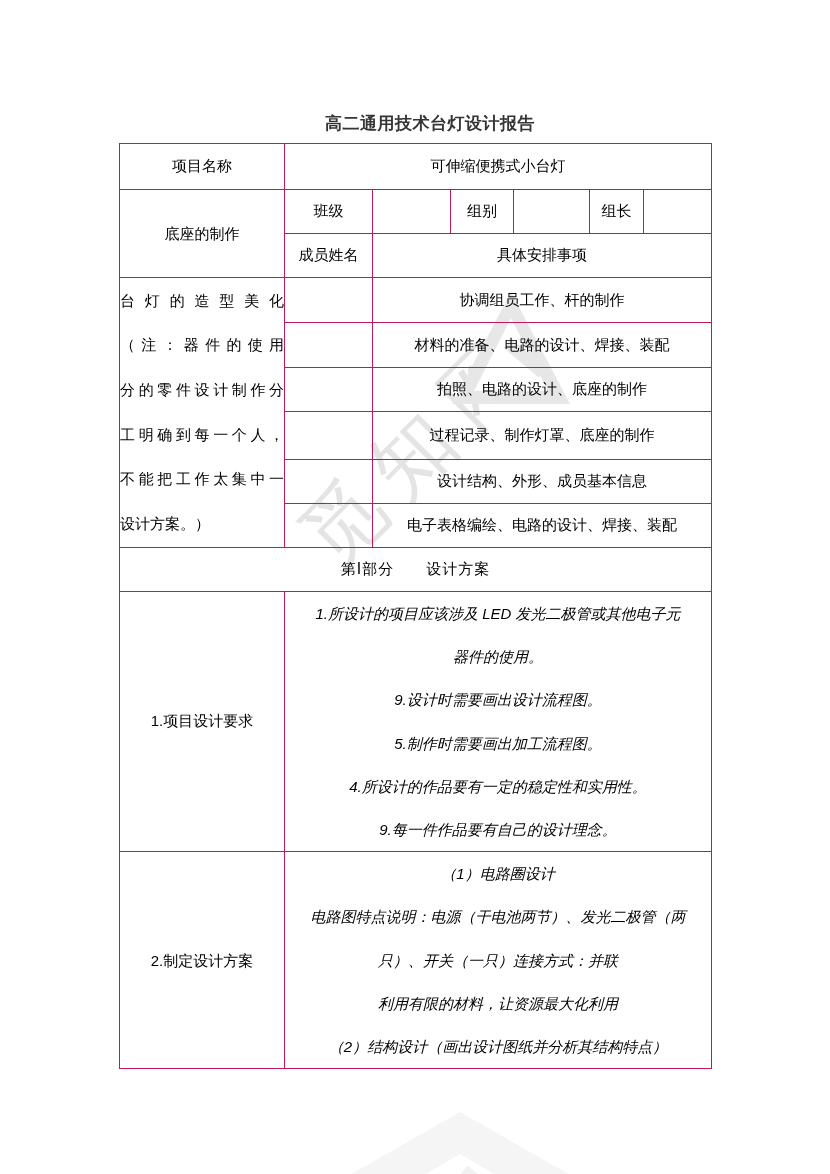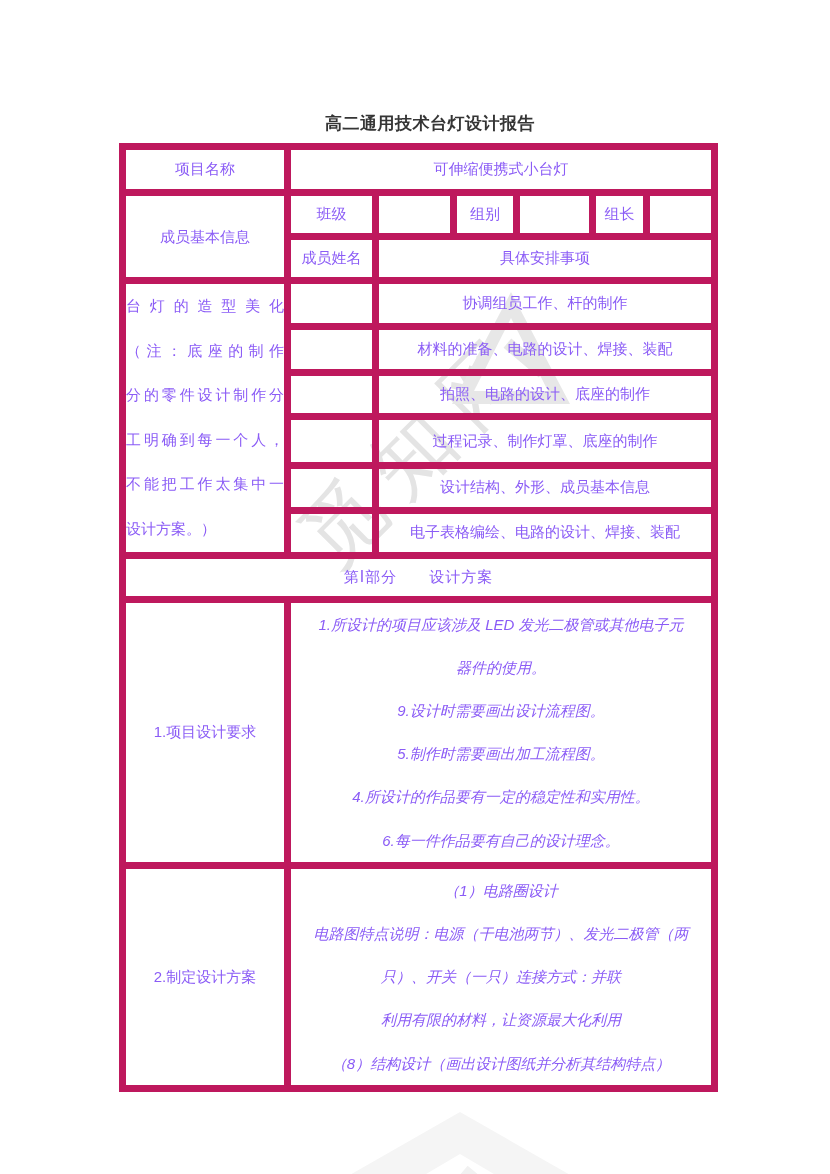--- a/index.html
+++ b/index.html
@@ -29,27 +29,27 @@
     color:#353535;
   }
   
   table.report{
     position:absolute;z-index:1;
     left:119px;top:143px;width:593px;
     border-collapse:collapse;table-layout:fixed;
     background:transparent;
   }
   table.report td{
-    border:7px solid #be185d;
+    border:1px solid #be185d;
     font-size:15px;
     text-align:center;
     vertical-align:middle;
     padding:0;
     overflow:hidden;
-    color:#8b5cf6;
+    color:#000000;
   }
   tr.r1{height:46px}
   tr.r2{height:44px}
   tr.r3{height:44px}
   tr.r4{height:45px}
   tr.r5{height:45px}
   tr.r6{height:44px}
   tr.r7{height:48px}
   tr.r8{height:44px}
   tr.r9{height:44px}
@@ -113,38 +113,38 @@
         <col style="width:68px">
     </colgroup>
 
     <tbody>
         <tr class="r1">
       <td>项目名称</td>
       <td colspan="6">可伸缩便携式小台灯</td>
     </tr>
 
     <tr class="r2">
-      <td rowspan="2" class="member-info-head">成员基本信息</td>
+      <td rowspan="2" class="member-info-head">底座的制作</td>
       <td>班级</td>
       <td></td>
       <td>组别</td>
       <td></td>
       <td>组长</td>
       <td></td>
     </tr>
 
     <tr class="r3">
       <td>成员姓名</td>
       <td colspan="5">具体安排事项</td>
     </tr>
 
     <tr class="r4">
       <td rowspan="6" class="note-cell">
         <div class="note-line">台灯的造型美化</div>
-        <div class="note-line">（注：底座的制作</div>
+        <div class="note-line">（注：器件的使用</div>
         <div class="note-line">分的零件设计制作分</div>
         <div class="note-line">工明确到每一个人，</div>
         <div class="note-line">不能把工作太集中一</div>
         <div class="note-line">设计方案。）</div>
       </td>
       <td></td>
       <td colspan="5">协调组员工作、杆的制作</td>
     </tr>
     <tr class="r5">
       <td></td>
@@ -172,30 +172,30 @@
     </tr>
 
     <tr class="r11">
       <td>1.项目设计要求</td>
       <td colspan="6" class="content-cell">
         <div>1.所设计的项目应该涉及 LED 发光二极管或其他电子元</div>
         <div>器件的使用。</div>
         <div>9.设计时需要画出设计流程图。</div>
         <div>5.制作时需要画出加工流程图。</div>
         <div>4.所设计的作品要有一定的稳定性和实用性。</div>
-        <div>6.每一件作品要有自己的设计理念。</div>
+        <div>9.每一件作品要有自己的设计理念。</div>
       </td>
     </tr>
 
     <tr class="r12">
       <td class="label-top">2.制定设计方案</td>
       <td colspan="6" class="content-cell">
         <div>（1）电路圈设计</div>
         <div>电路图特点说明：电源（干电池两节）、发光二极管（两</div>
         <div>只）、开关（一只）连接方式：并联</div>
         <div>利用有限的材料，让资源最大化利用</div>
-        <div>（8）结构设计（画出设计图纸并分析其结构特点）</div>
+        <div>（2）结构设计（画出设计图纸并分析其结构特点）</div>
       </td>
     </tr>
   </tbody>
     </table>
 
 </div>
 
 </body></html>

